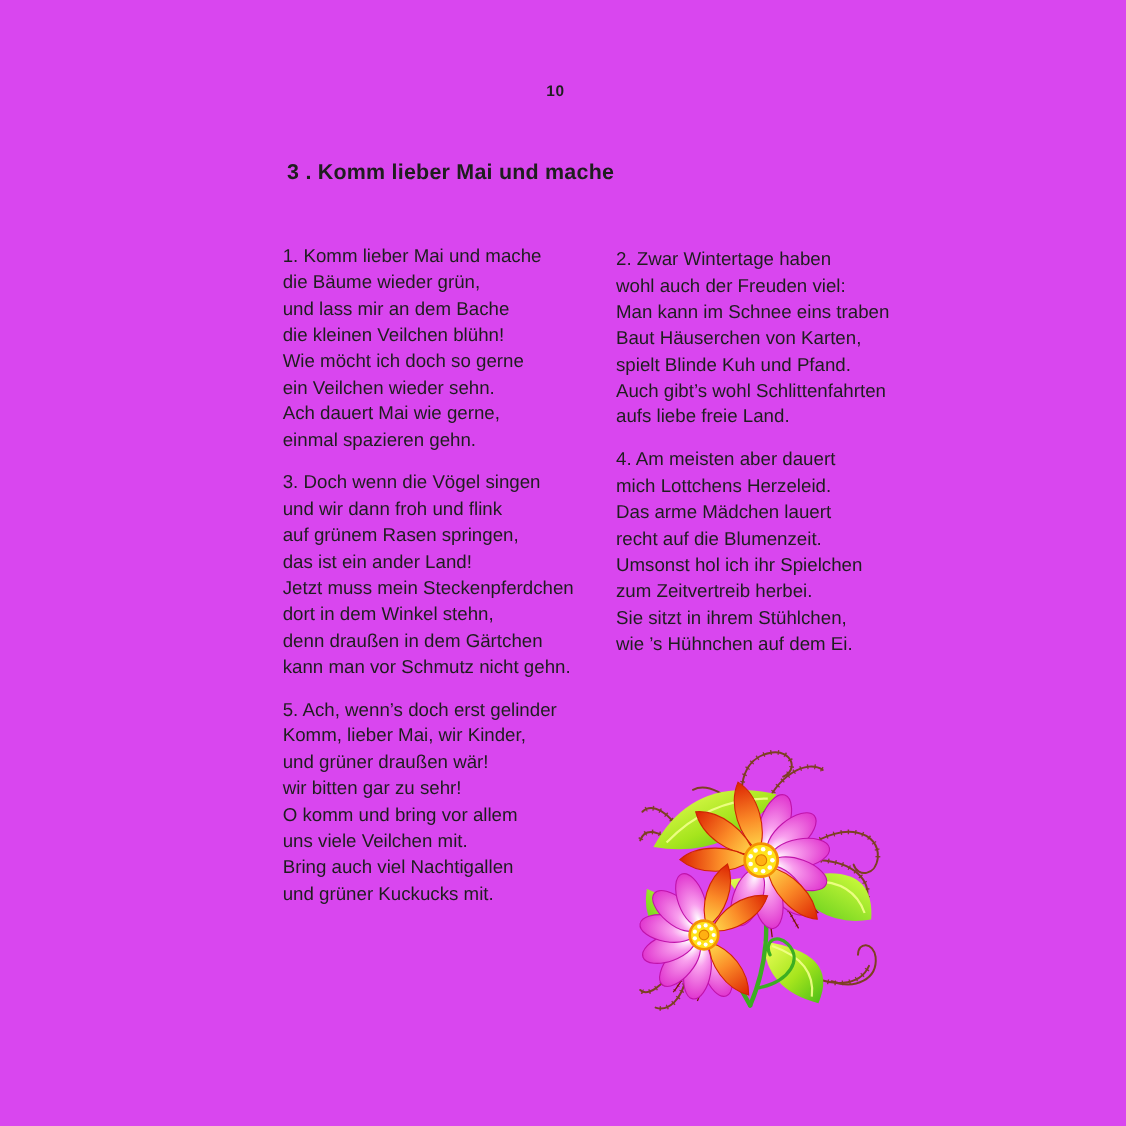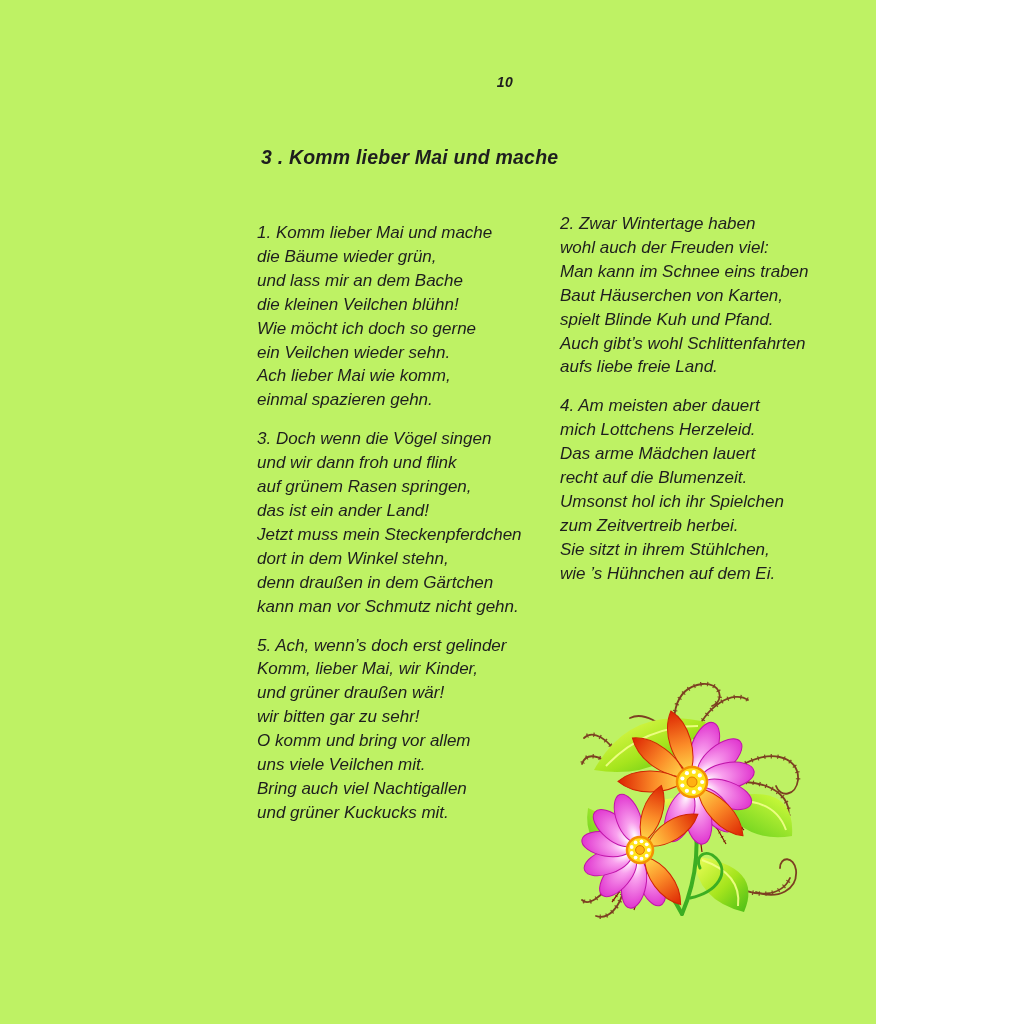--- a/index.html
+++ b/index.html
@@ -1,31 +1,31 @@
 <!DOCTYPE html>
 <html><head>
 <meta charset="utf-8">
 <style>
   html,body{margin:0;padding:0;}
   body{
     width:1024px;height:1024px;background:#ffffff;
     font-family:"Liberation Sans", sans-serif;color:#1e1e1e;
   }
-  .page{position:relative;width:876px;height:1024px;background:#bef264;overflow:hidden;font-style:italic;}
+  .page{position:relative;width:1024px;height:1024px;background:#d946ef;overflow:hidden;}
   .page-number{
     position:absolute;top:74px;left:0;width:1010px;text-align:center;
     font-size:14px;font-weight:bold;letter-spacing:.5px;
   }
   .song-title{
     position:absolute;left:257px;top:142px;margin:4px;
     font-size:19.5px;font-weight:bold;letter-spacing:.2px;white-space:nowrap;
   }
   .col{position:absolute;}
   .col-left{left:257px;top:221px;width:300px;}
-  .col-right{left:560px;top:212px;width:300px;}
+  .col-right{left:560px;top:224px;width:300px;}
   .verse{margin:0 0 15px 0;}
   .line{font-size:17px;line-height:23.9px;white-space:nowrap;}
   .flower{position:absolute;left:578px;top:660px;width:238px;height:264px;}
   .flower svg{width:100%;height:100%;display:block;}
   .tend{stroke:#7c4022;stroke-width:1.8;fill:none;stroke-linecap:round;}
   .barb{stroke:#7c4022;stroke-width:4.4;fill:none;stroke-dasharray:1.2 5.4;opacity:.95;}
   .stem{stroke:#3cae22;fill:none;stroke-linecap:round;}
   .vein{stroke:#f2ff8a;stroke-width:2;fill:none;opacity:.9;}
   .stam{stroke:#7d1606;stroke-width:1.2;fill:none;}
   .stamdot{stroke:#7d1606;stroke-width:3;fill:none;stroke-dasharray:.6 4.4;}
@@ -40,21 +40,21 @@
   <h1 class="song-title">3 . Komm lieber Mai und mache</h1>
 
   <div class="col col-left">
     <div class="verse">
         <div class="line">1. Komm lieber Mai und mache</div>
         <div class="line">die Bäume wieder grün,</div>
         <div class="line">und lass mir an dem Bache</div>
         <div class="line">die kleinen Veilchen blühn!</div>
         <div class="line">Wie möcht ich doch so gerne</div>
         <div class="line">ein Veilchen wieder sehn.</div>
-        <div class="line">Ach lieber Mai wie komm,</div>
+        <div class="line">Ach dauert Mai wie gerne,</div>
         <div class="line">einmal spazieren gehn.</div>
       </div>
     <div class="verse">
         <div class="line">3. Doch wenn die Vögel singen</div>
         <div class="line">und wir dann froh und flink</div>
         <div class="line">auf grünem Rasen springen,</div>
         <div class="line">das ist ein ander Land!</div>
         <div class="line">Jetzt muss mein Steckenpferdchen</div>
         <div class="line">dort in dem Winkel stehn,</div>
         <div class="line">denn draußen in dem Gärtchen</div>

